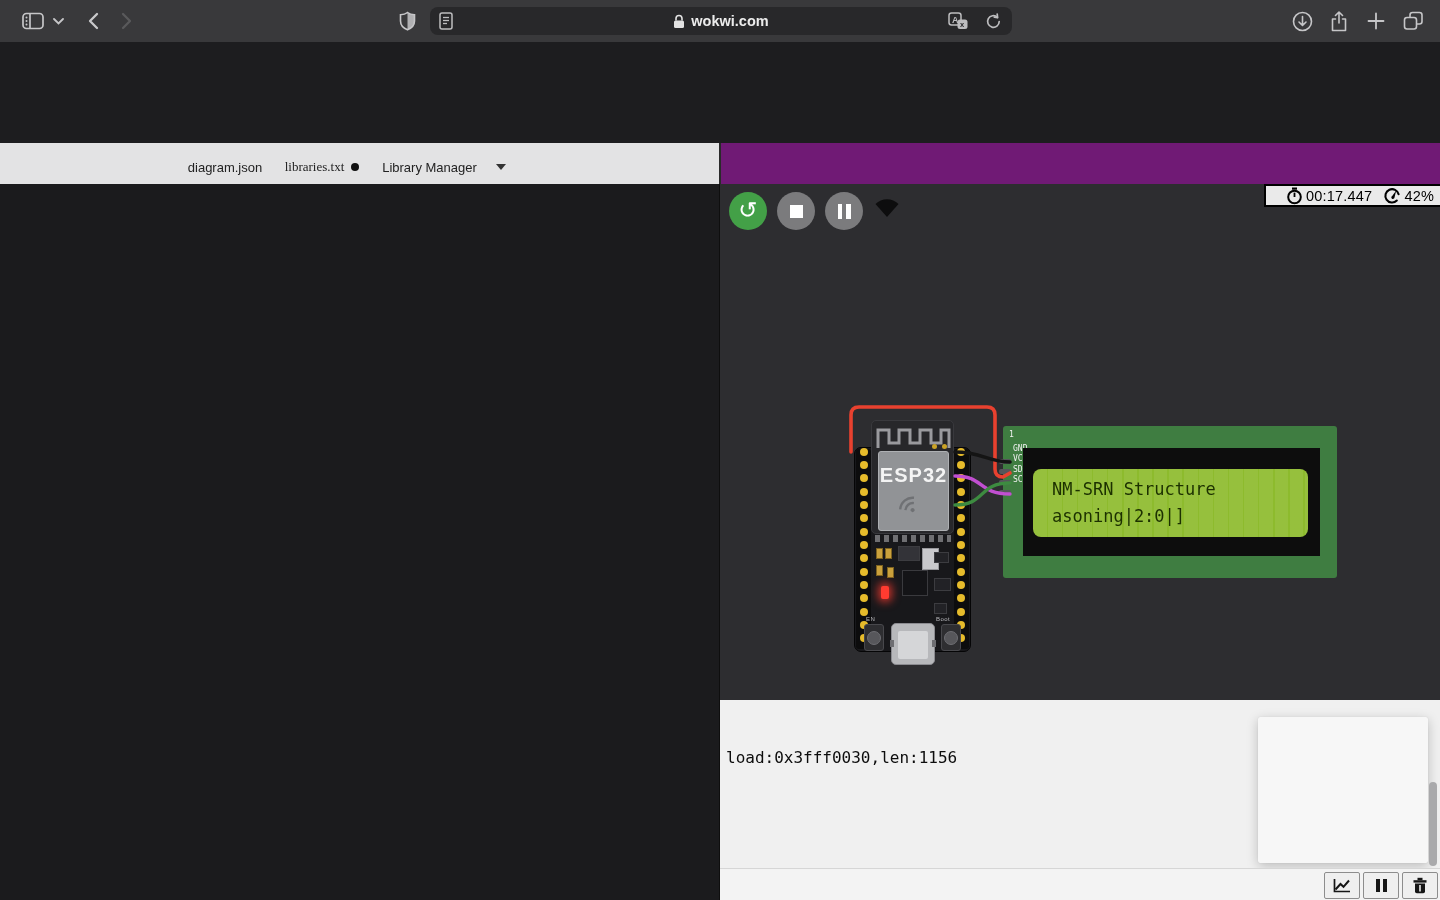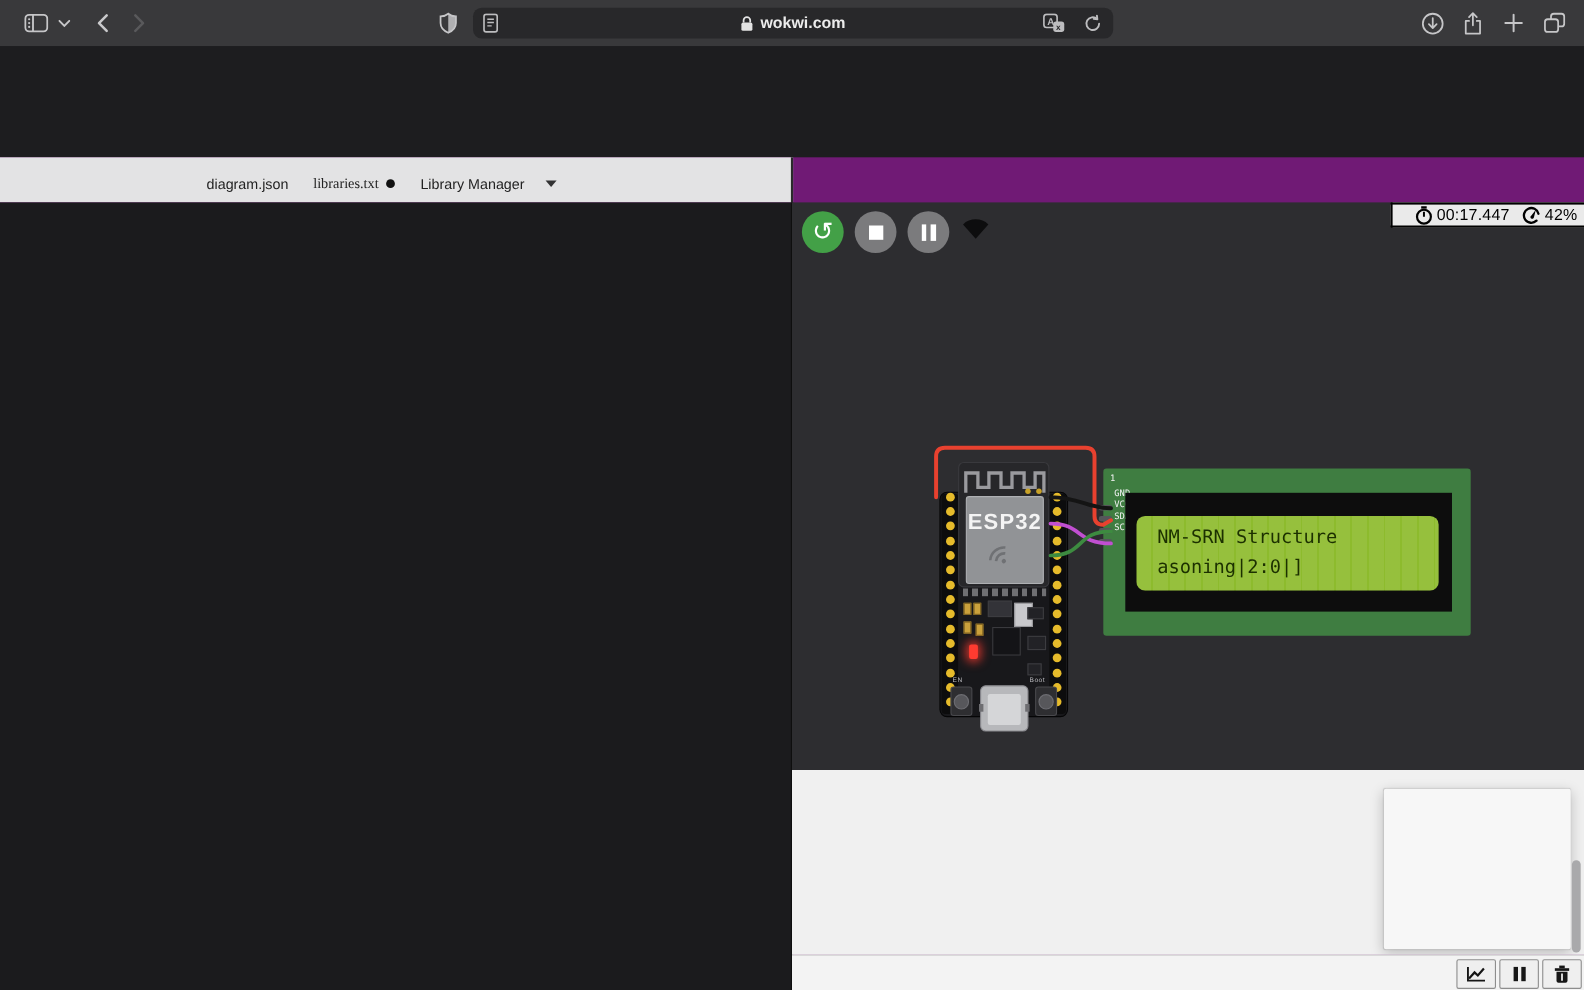--- a/index.html
+++ b/index.html
@@ -328,20 +328,21 @@
     <svg width="720" height="516" viewBox="0 0 720 516" style="position:absolute;left:0;top:0;pointer-events:none">
       <path d="M131 268 L131 231 Q131 223 139 223 L267 223 Q275 223 275 231 L275 285 Q275 293 283 293 L290 289" fill="none" stroke="#e8412f" stroke-width="3.6" stroke-linecap="round"></path>
       <path d="M235 268 C262 268 268 278 290 278" fill="none" stroke="#141414" stroke-width="3.6" stroke-linecap="round"></path>
       <path d="M235 292 C264 292 258 310 290 310" fill="none" stroke="#c14fd1" stroke-width="3.4" stroke-linecap="round"></path>
       <path d="M235 321 C266 321 258 299 290 299" fill="none" stroke="#3d8b40" stroke-width="3.4" stroke-linecap="round"></path>
     </svg>
   </div>
 
   <div class="serial">
     <div class="lines">
+      <div>load:0x3fff0030,len:1156</div>
       
       
       
       
       
     </div>
     <div class="overlay-panel"></div>
     <div class="scroll-thumb"></div>
   </div>
 

